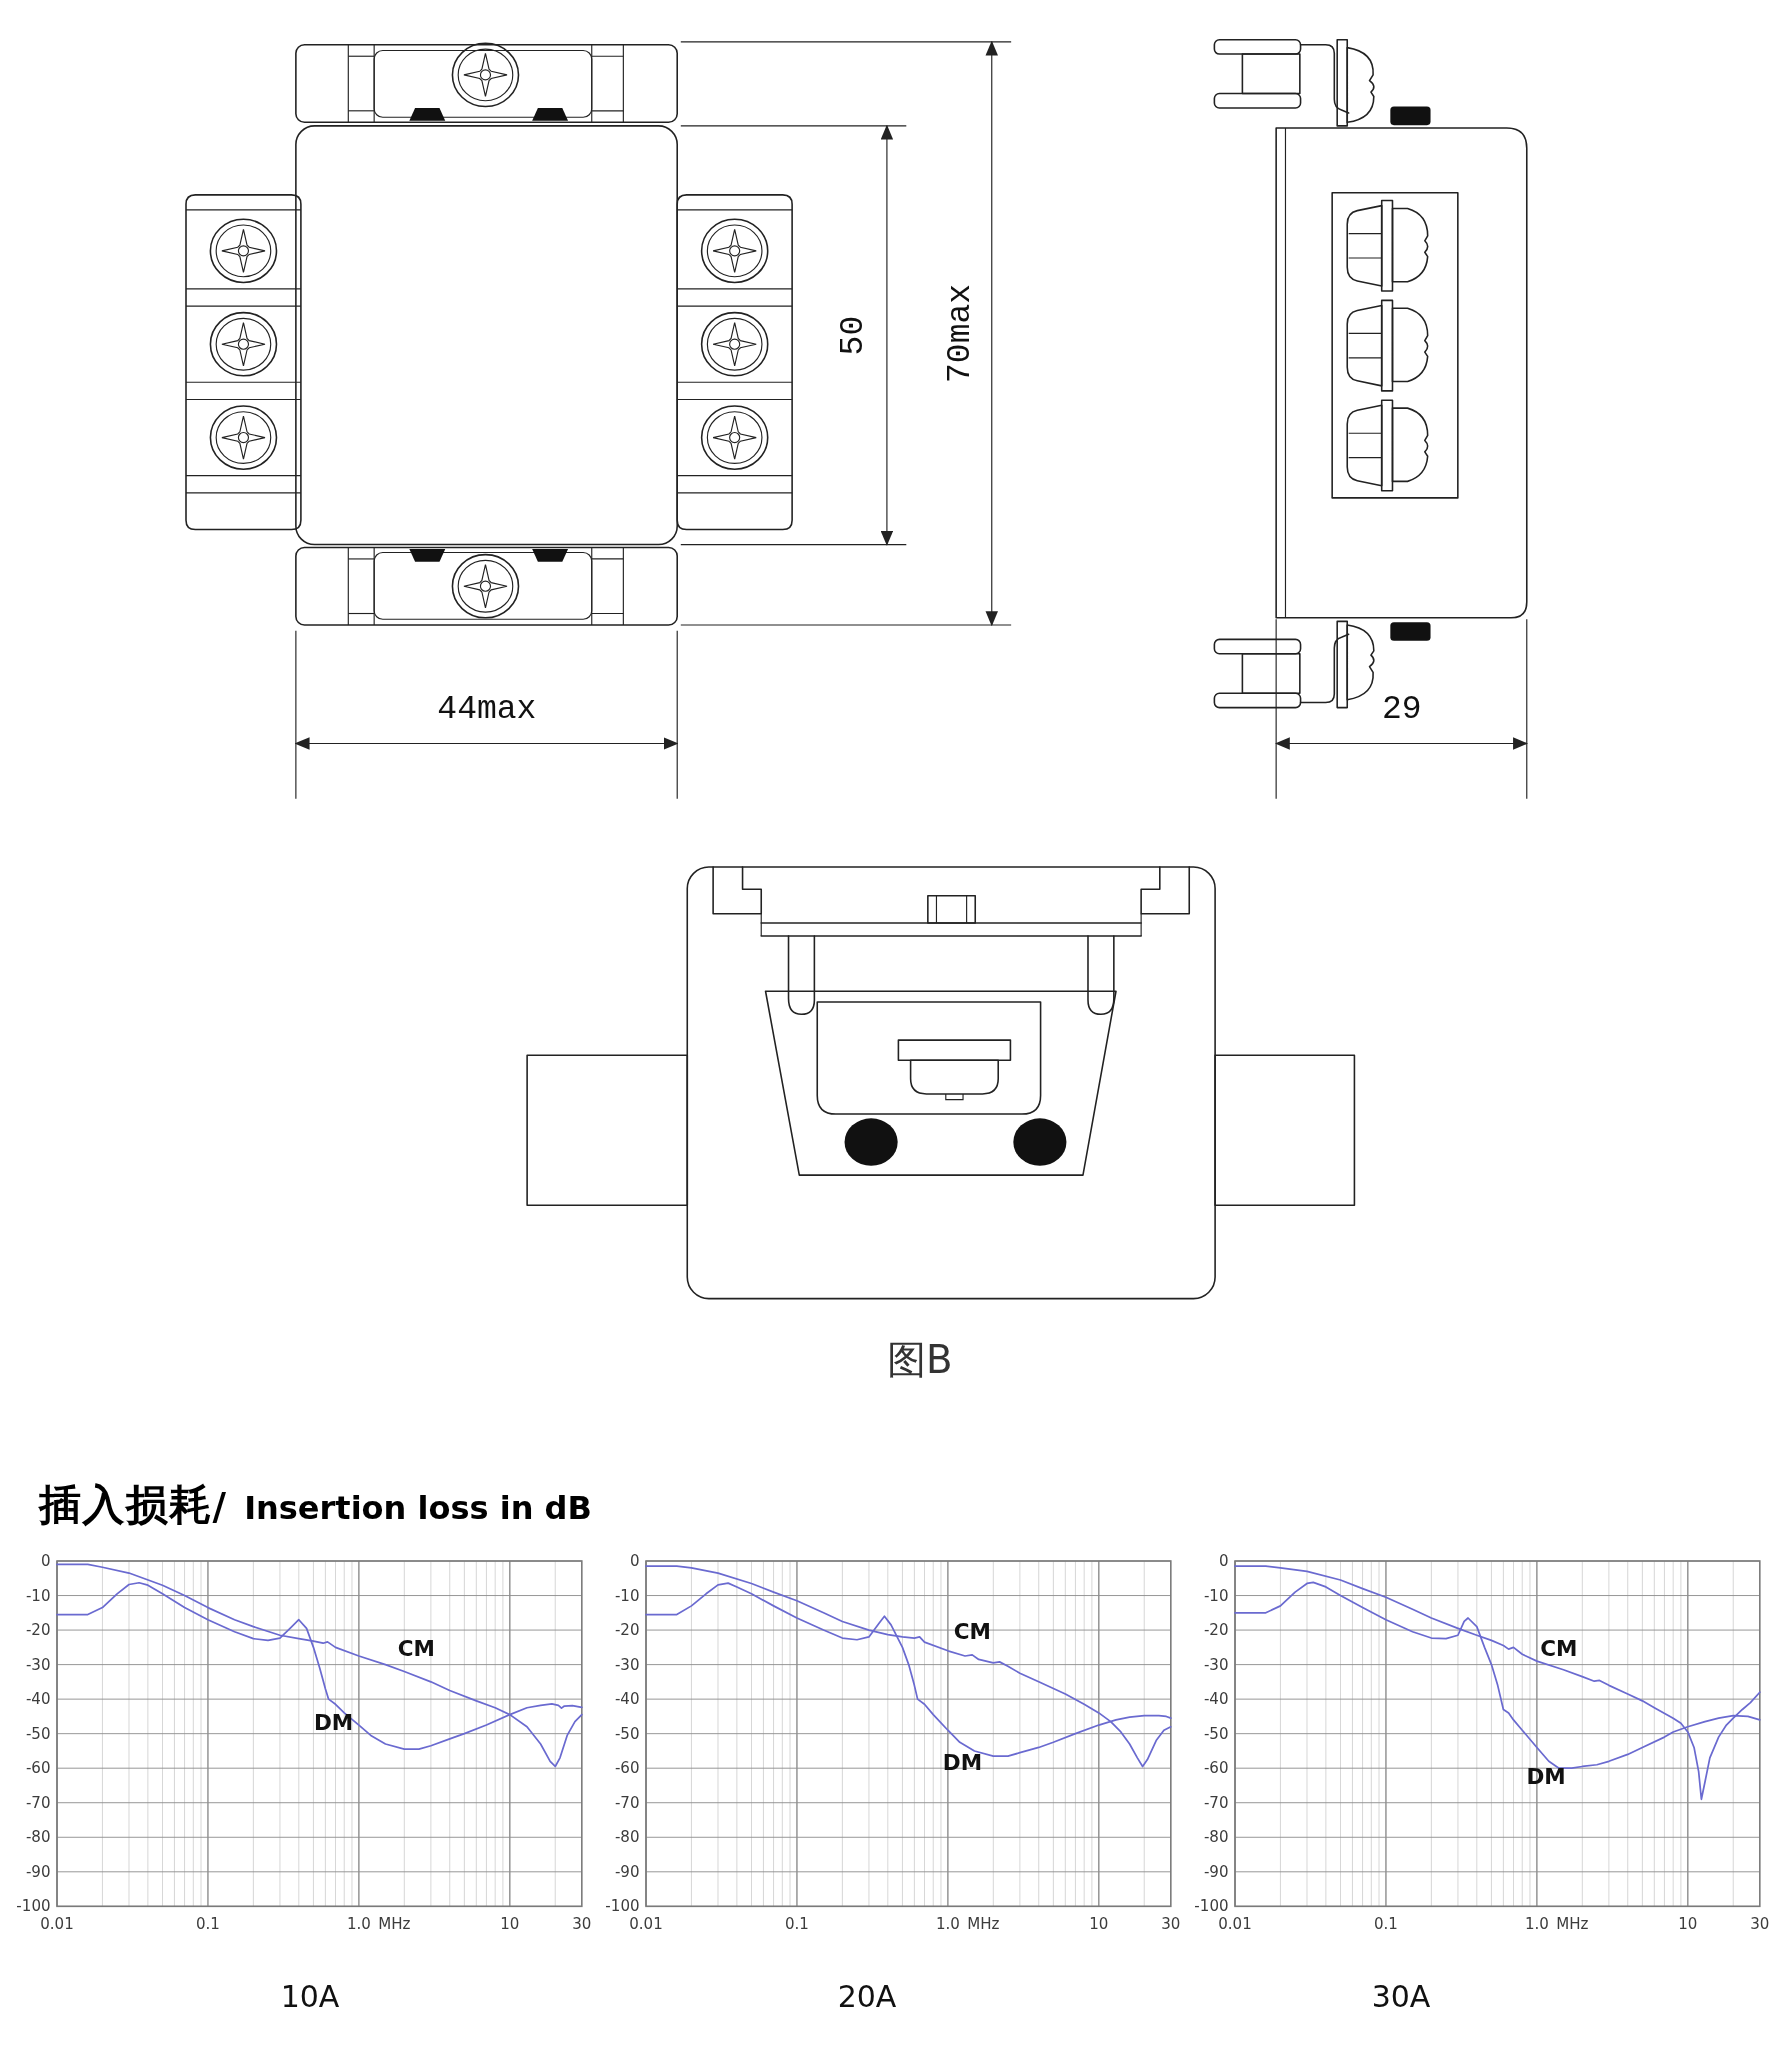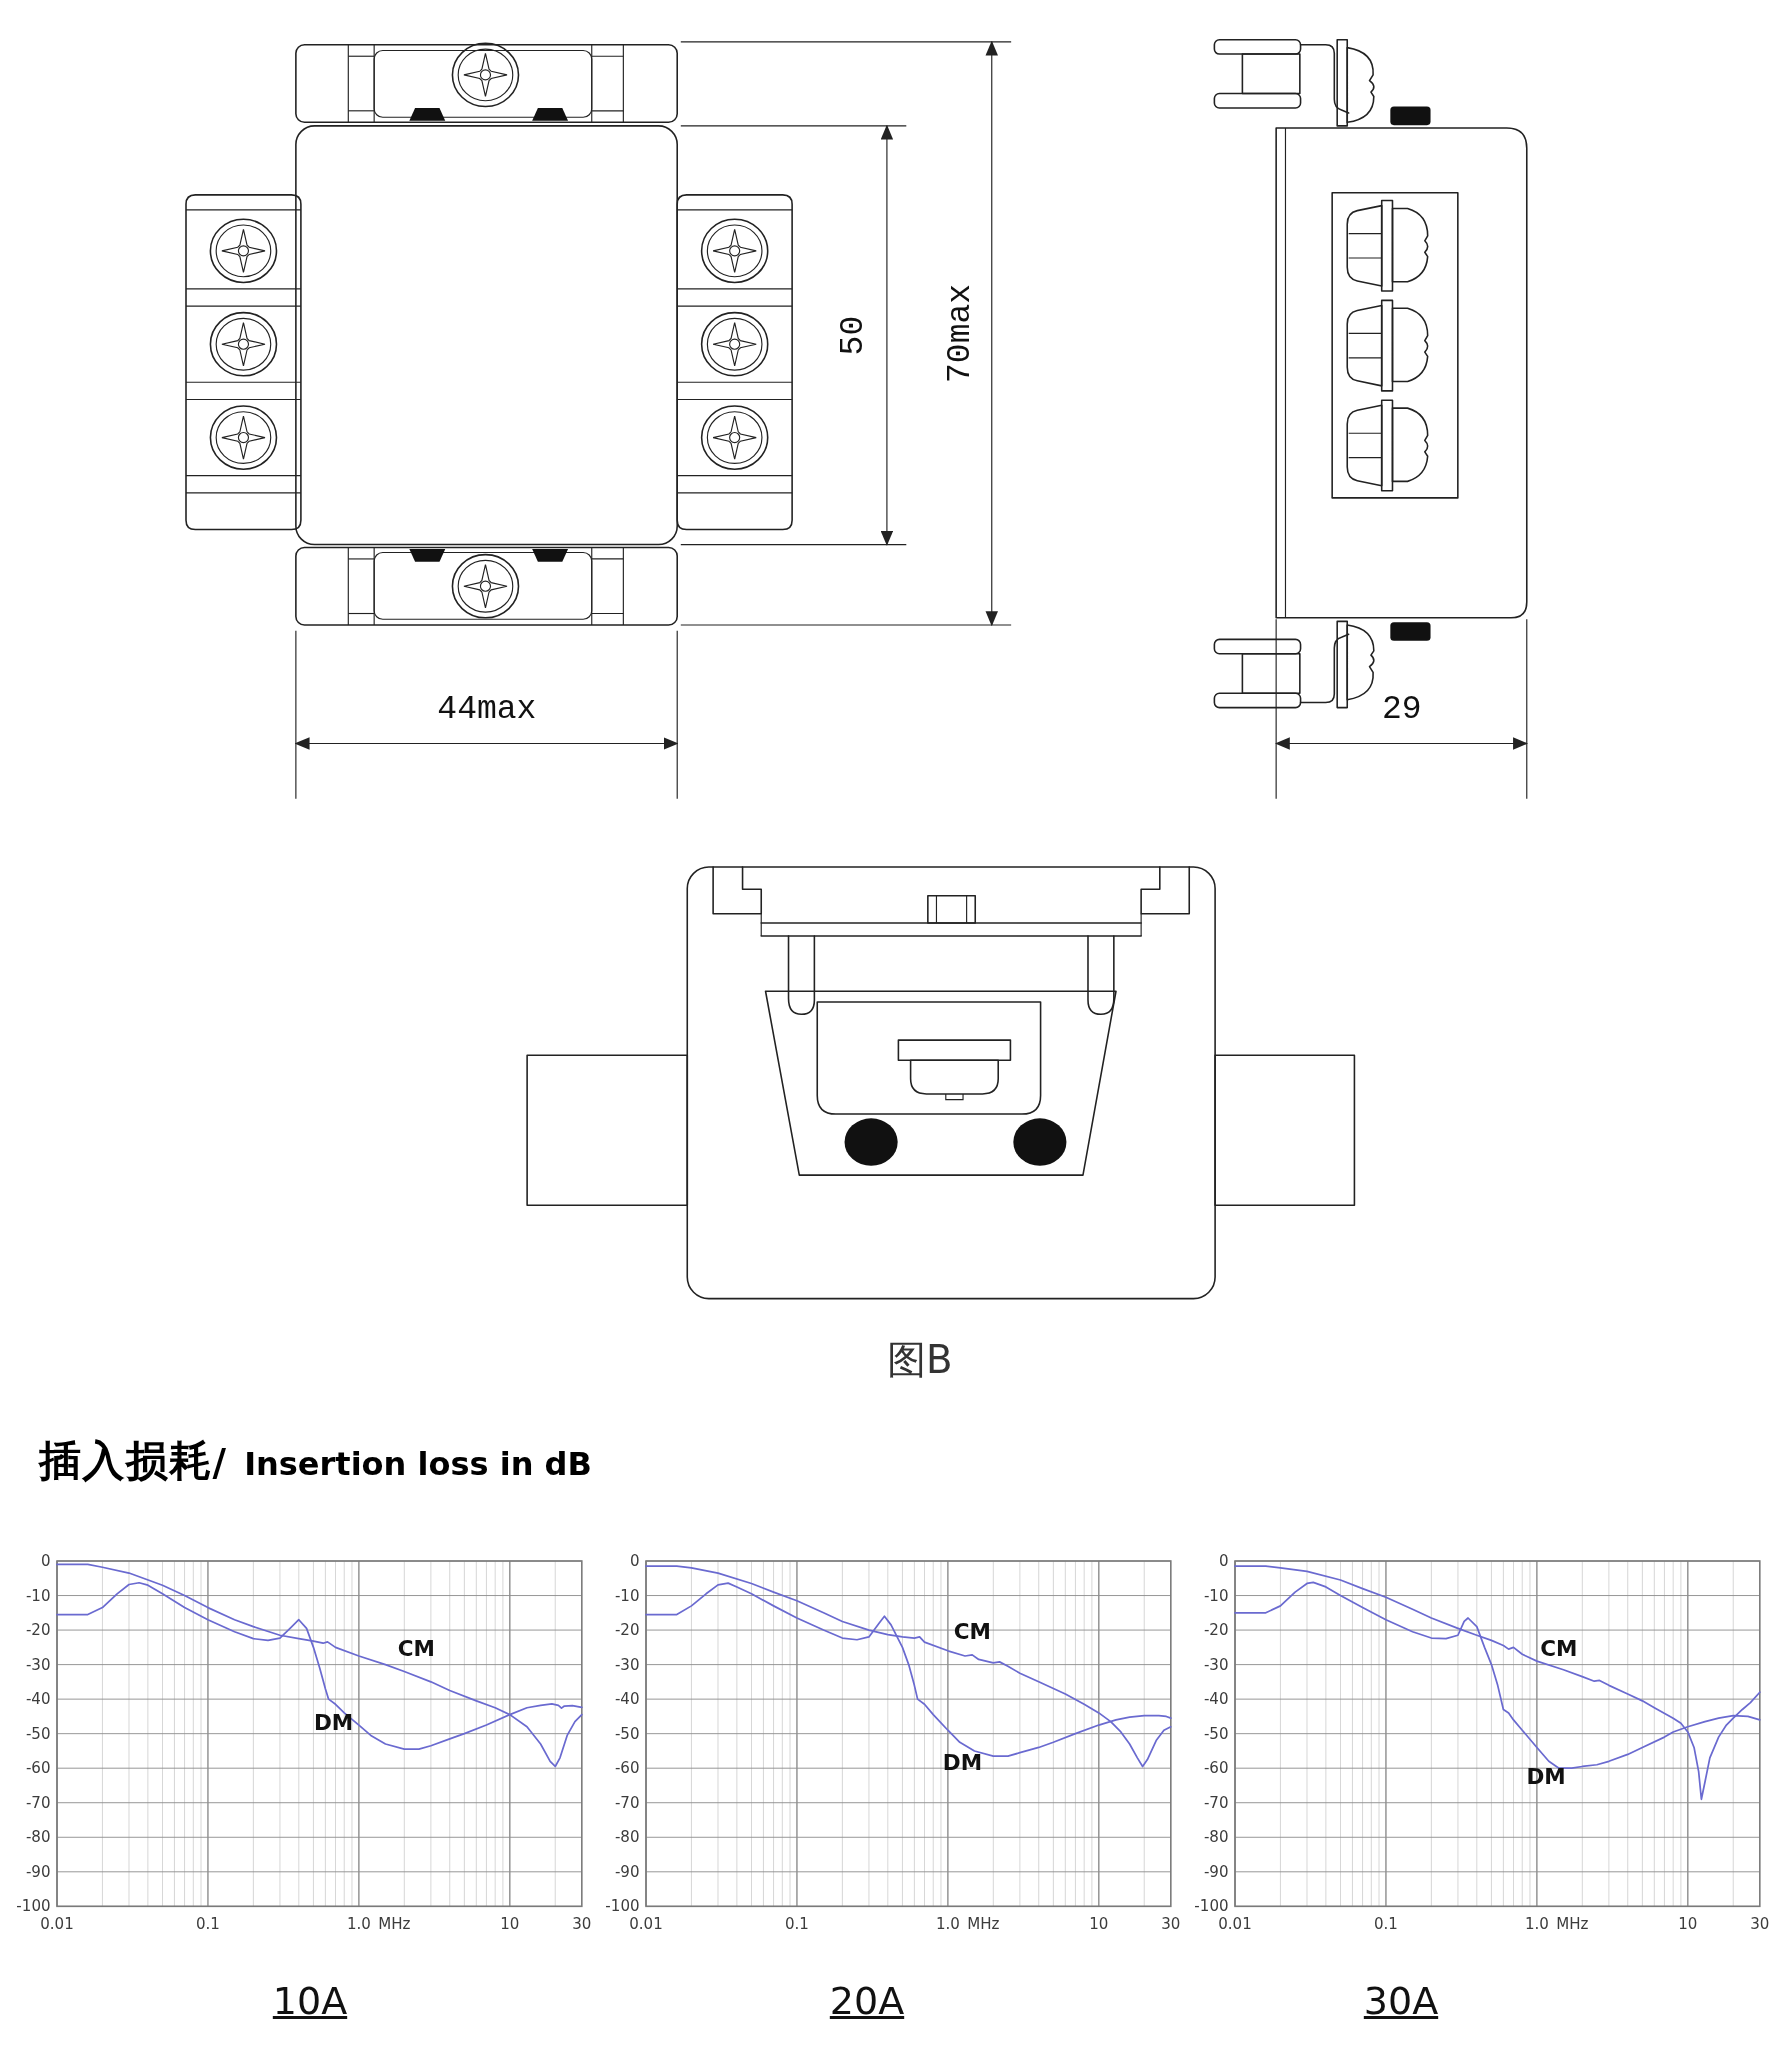--- a/index.html
+++ b/index.html
@@ -5,28 +5,28 @@
   html,body{margin:0;padding:0;background:#ffffff;}
   body{width:1781px;height:2066px;font-family:"DejaVu Sans",sans-serif;}
   .page{position:relative;width:1781px;height:2066px;overflow:hidden;background:#fff;}
   svg.drawings{position:absolute;left:0;top:0;}
   .draw{stroke:#222;stroke-width:2.2;fill:none;stroke-linejoin:round;stroke-linecap:round;}
   .thin{stroke:#222;stroke-width:1.6;fill:none;}
   .fillb{fill:#111;stroke:none;}
   .dimtext{font-family:"Liberation Mono",monospace;font-size:46px;fill:#111;}
   .figcap{font-size:54px;fill:#333;}
   .section-title{position:absolute;left:39px;top:1433px;display:flex;align-items:baseline;white-space:nowrap;}
-  .st-zh{font-size:42px;font-weight:bold;letter-spacing:1.4px;}
+  .st-zh{font-size:42px;font-weight:bold;letter-spacing:1.4px;margin-top:44px;}
   .st-sep{font-size:37px;font-weight:bold;}
   .st-en{font-size:32px;font-weight:600;margin-left:18px;}
   .st-note{font-size:32px;font-weight:600;margin-left:27px;}
   .chart{position:absolute;top:1533px;width:560px;height:420px;}
   #chart-0{left:29px;} #chart-1{left:618px;} #chart-2{left:1207px;}
   .chart svg{overflow:visible;display:block;}
-  .chart-caption{position:absolute;top:1979px;width:144px;text-align:center;font-size:38px;color:#111;text-decoration:underline;}
+  .chart-caption{position:absolute;top:1979px;width:144px;text-align:center;font-size:30px;color:#111;}
   #cap-0{left:238px;} #cap-1{left:795px;} #cap-2{left:1329px;}
 </style>
 </head>
 <body>
 
 <div class="page">
 
   <svg class="drawings" width="1781" height="1408" viewBox="0 0 2480 1960">
     <defs>
       <marker id="arr" viewBox="0 0 12 10" refX="11" refY="5" markerWidth="13" markerHeight="11" orient="auto-start-reverse">

